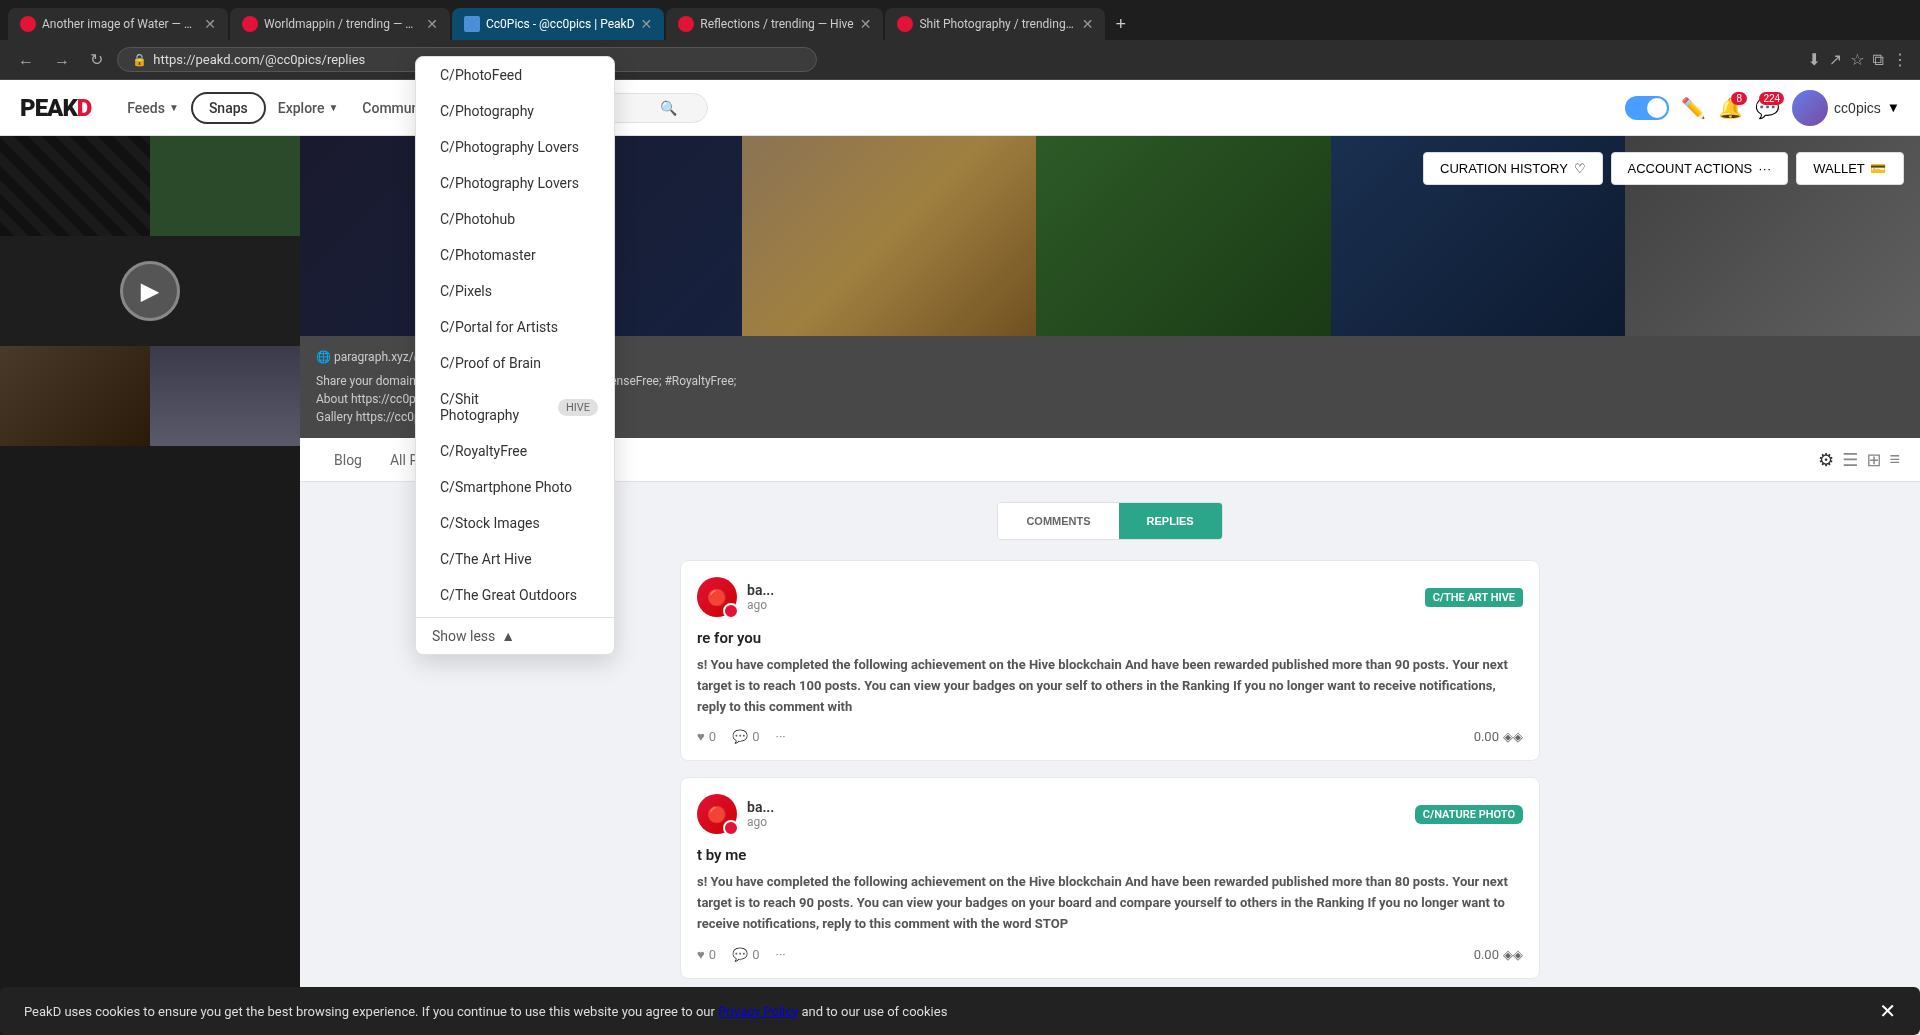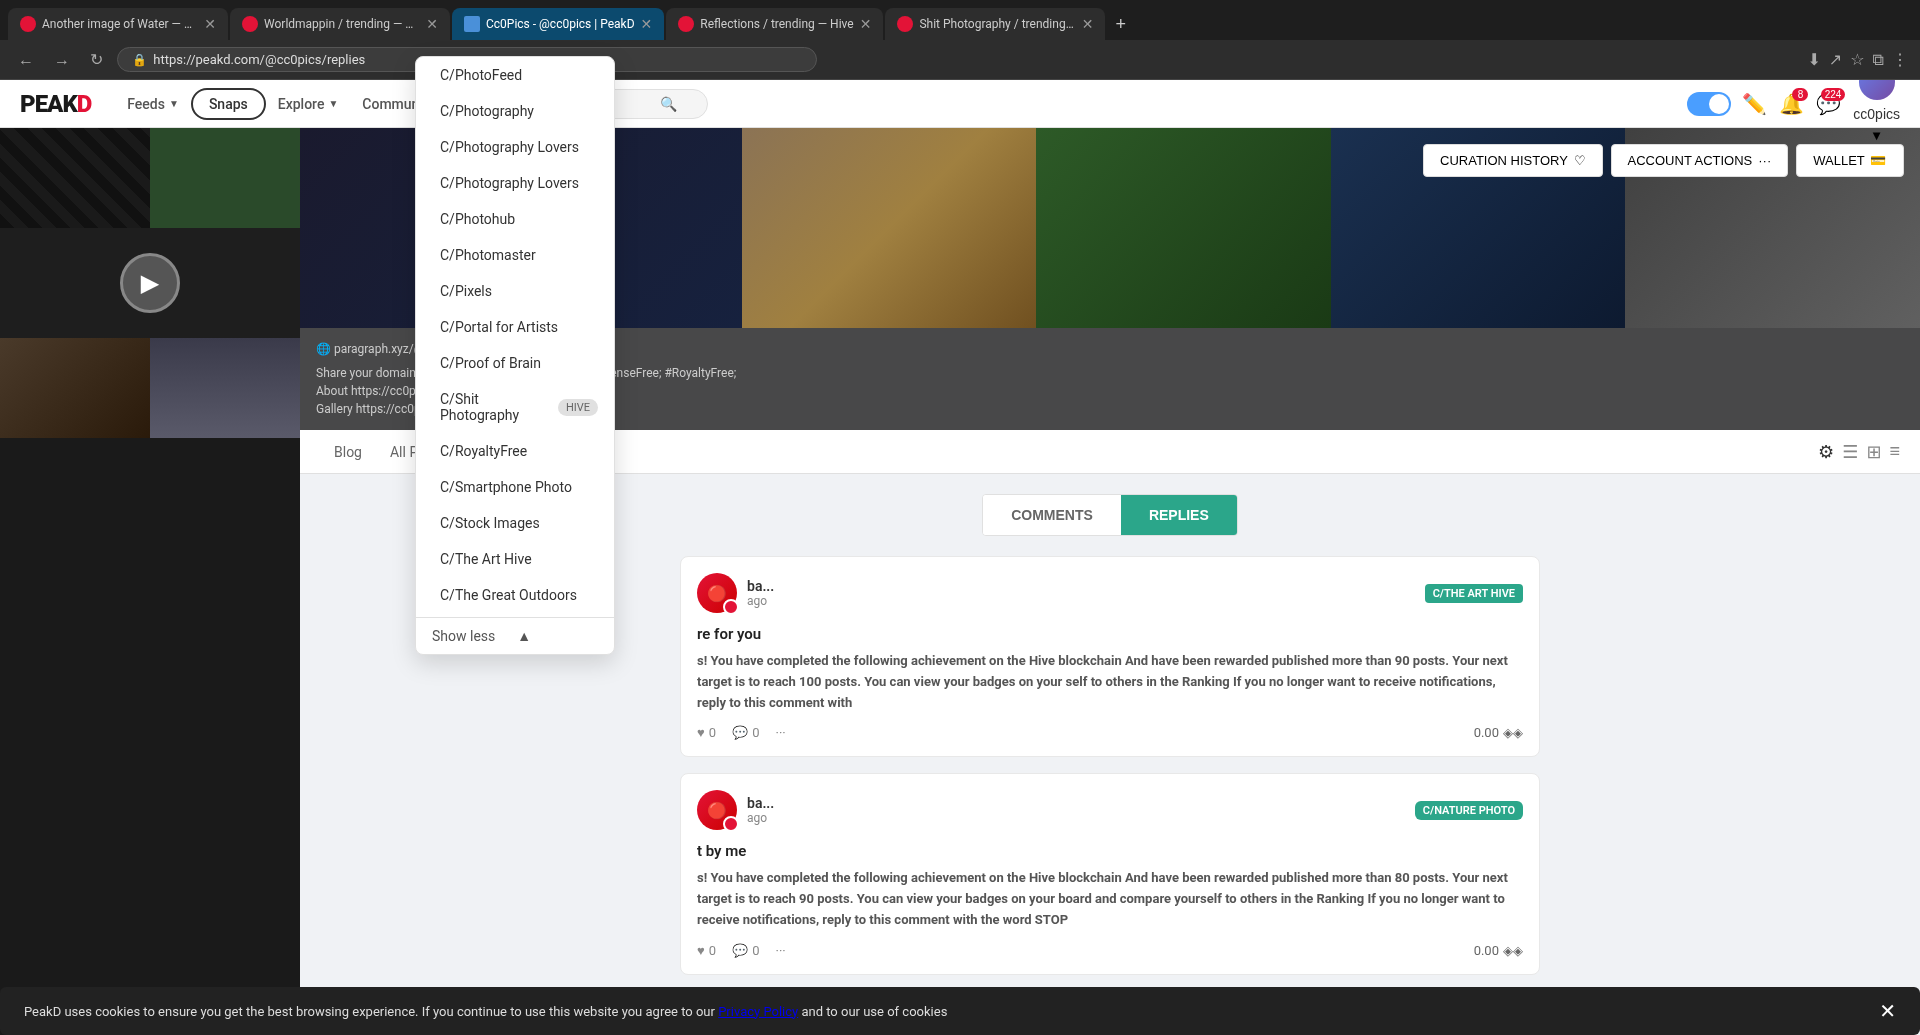--- a/index.html
+++ b/index.html
@@ -22,36 +22,36 @@
     .url-bar { flex: 1; background: #3c3c3c; border: 1px solid #555; border-radius: 20px; padding: 4px 14px; color: #ddd; font-size: 13px; display: flex; align-items: center; gap: 6px; max-width: 700px; }
     .url-bar-icon { font-size: 12px; color: #aaa; }
     .url-text { color: #ddd; font-size: 13px; }
     .toolbar-icons { display: flex; align-items: center; gap: 8px; margin-left: auto; }
     .toolbar-icon { background: none; border: none; color: #aaa; font-size: 16px; cursor: pointer; }
 
     
     .app { width: 1920px; height: 955px; background: #f0f2f5; display: flex; flex-direction: column; overflow: hidden; }
 
     
-    .top-nav { background: #fff; display: flex; align-items: center; padding: 0 20px; height: 48px; border-bottom: 1px solid #e0e0e0; z-index: 100; position: relative; }
+    .top-nav { background: #fff; display: flex; align-items: center; padding: 0 20px; height: 56px; border-bottom: 1px solid #e0e0e0; z-index: 100; position: relative; }
     .logo { font-size: 24px; font-weight: 900; color: #1a1a1a; letter-spacing: -1px; margin-right: 24px; }
     .logo span { color: #e31337; }
     .nav-item { display: flex; align-items: center; gap: 4px; padding: 0 12px; height: 56px; color: #555; font-size: 14px; cursor: pointer; font-weight: 500; }
     .nav-item.active { color: #333; border: 2px solid #333; border-radius: 20px; height: 32px; padding: 0 16px; }
     .nav-chevron { font-size: 10px; }
     .search-bar { display: flex; align-items: center; background: #f5f5f5; border: 1px solid #e0e0e0; border-radius: 20px; padding: 6px 14px; margin-left: 16px; gap: 8px; width: 220px; }
     .search-input { background: none; border: none; outline: none; color: #333; font-size: 14px; width: 150px; }
     .search-icon { color: #888; }
     .nav-spacer { flex: 1; }
     .nav-right { display: flex; align-items: center; gap: 12px; }
     .toggle-switch { width: 44px; height: 24px; background: #4a9eff; border-radius: 12px; position: relative; cursor: pointer; }
     .toggle-knob { width: 20px; height: 20px; background: #fff; border-radius: 50%; position: absolute; top: 2px; right: 2px; }
     .nav-icon-btn { position: relative; background: none; border: none; font-size: 20px; color: #555; cursor: pointer; }
     .badge { position: absolute; top: -4px; right: -4px; background: #e31337; color: #fff; font-size: 10px; border-radius: 10px; padding: 1px 4px; min-width: 16px; text-align: center; }
-    .avatar-btn { display: flex; align-items: center; gap: 6px; cursor: pointer; background: none; border: none; flex-direction: column; }
+    .avatar-btn { display: flex; align-items: center; gap: 6px; cursor: pointer; background: none; border: none; }
     .avatar { width: 36px; height: 36px; border-radius: 50%; background: #888; overflow: hidden; }
     .avatar-img { width: 100%; height: 100%; object-fit: cover; background: linear-gradient(135deg, #667eea, #764ba2); }
     .avatar-name { color: #333; font-size: 14px; font-weight: 500; }
 
     
     .content-area { flex: 1; display: flex; overflow: hidden; }
 
     
     .image-grid-panel { width: 300px; background: #1a1a1a; flex-shrink: 0; overflow: hidden; }
     .image-row { display: flex; height: 100px; }
@@ -83,21 +83,21 @@
     .sub-nav { background: #fff; display: flex; align-items: center; padding: 0 20px; border-bottom: 1px solid #e0e0e0; height: 44px; }
     .sub-nav-item { padding: 0 14px; height: 44px; display: flex; align-items: center; font-size: 14px; color: #666; cursor: pointer; }
     .sub-nav-item.active { color: #333; border-bottom: 2px solid #333; font-weight: 600; }
     .sub-nav-right { margin-left: auto; display: flex; gap: 8px; }
     .view-btn { background: none; border: none; color: #888; font-size: 18px; cursor: pointer; }
     .view-btn.active { color: #333; }
 
     
     .comments-section { max-width: 900px; margin: 0 auto; padding: 20px; }
     .comments-tabs { display: flex; align-items: center; justify-content: center; gap: 0; margin-bottom: 20px; background: #fff; border-radius: 4px; overflow: hidden; border: 1px solid #e0e0e0; align-self: flex-start; width: fit-content; margin: 0 auto 20px; }
-    .comments-tab { padding: 12px 28px; font-size: 14px; font-weight: 600; color: #666; cursor: pointer; border: none; background: #fff; }
+    .comments-tab { padding: 12px 28px; font-size: 11px; font-weight: 600; color: #666; cursor: pointer; border: none; background: #fff; }
     .comments-tab.active { background: #2ba68a; color: #fff; }
 
     
     .comment-card { background: #fff; border-radius: 8px; margin-bottom: 16px; padding: 16px; border: 1px solid #e8e8e8; }
     .comment-header { display: flex; align-items: center; justify-content: space-between; margin-bottom: 12px; }
     .comment-author { display: flex; align-items: center; gap: 10px; }
     .comment-avatar { width: 40px; height: 40px; border-radius: 50%; background: linear-gradient(135deg, #e31337, #c00); display: flex; align-items: center; justify-content: center; color: #fff; font-size: 16px; }
     .comment-avatar-badge { position: relative; }
     .hive-badge { position: absolute; bottom: -2px; right: -2px; width: 16px; height: 16px; border-radius: 50%; background: #e31337; border: 2px solid #fff; }
     .author-name { font-size: 14px; font-weight: 600; color: #333; text-align: center; }
@@ -112,21 +112,21 @@
     .comment-footer { display: flex; align-items: center; justify-content: space-between; margin-top: 12px; }
     .comment-actions { display: flex; align-items: center; gap: 16px; }
     .action-item { display: flex; align-items: center; gap: 4px; color: #888; font-size: 13px; cursor: pointer; }
     .comment-value { font-size: 13px; color: #666; display: flex; align-items: center; gap: 4px; }
 
     
     .dropdown-overlay { position: fixed; top: 56px; left: 415px; background: #fff; border: 1px solid #e0e0e0; border-radius: 8px; box-shadow: 0 8px 24px rgba(0,0,0,0.15); z-index: 1000; width: 200px; overflow: hidden; }
     .dropdown-scroll { max-height: 560px; overflow-y: auto; }
     .dropdown-item { display: flex; align-items: center; justify-content: space-between; padding: 10px 16px; font-size: 14px; color: #333; cursor: pointer; margin-left: 8px; }
     .dropdown-badge { background: #e0e0e0; color: #666; border-radius: 12px; padding: 2px 8px; font-size: 11px; }
-    .dropdown-footer { border-top: 1px solid #e0e0e0; padding: 10px 16px; display: flex; align-items: center; gap: 22px; color: #555; font-size: 14px; cursor: pointer; text-align: right; }
+    .dropdown-footer { border-top: 1px solid #e0e0e0; padding: 10px 16px; display: flex; align-items: center; gap: 6px; color: #555; font-size: 14px; cursor: pointer; text-align: right; }
 
     
     .cookie-bar { position: fixed; bottom: 0; left: 0; right: 0; background: #222; color: #ddd; padding: 12px 24px; display: flex; align-items: center; justify-content: space-between; font-size: 13px; z-index: 2000; border-radius: 6px; }
     .cookie-close { background: none; border: none; color: #fff; font-size: 20px; cursor: pointer; }
 
     
     ::-webkit-scrollbar { width: 6px; }
     ::-webkit-scrollbar-track { background: #f0f0f0; }
     ::-webkit-scrollbar-thumb { background: #ccc; border-radius: 3px; }
 

